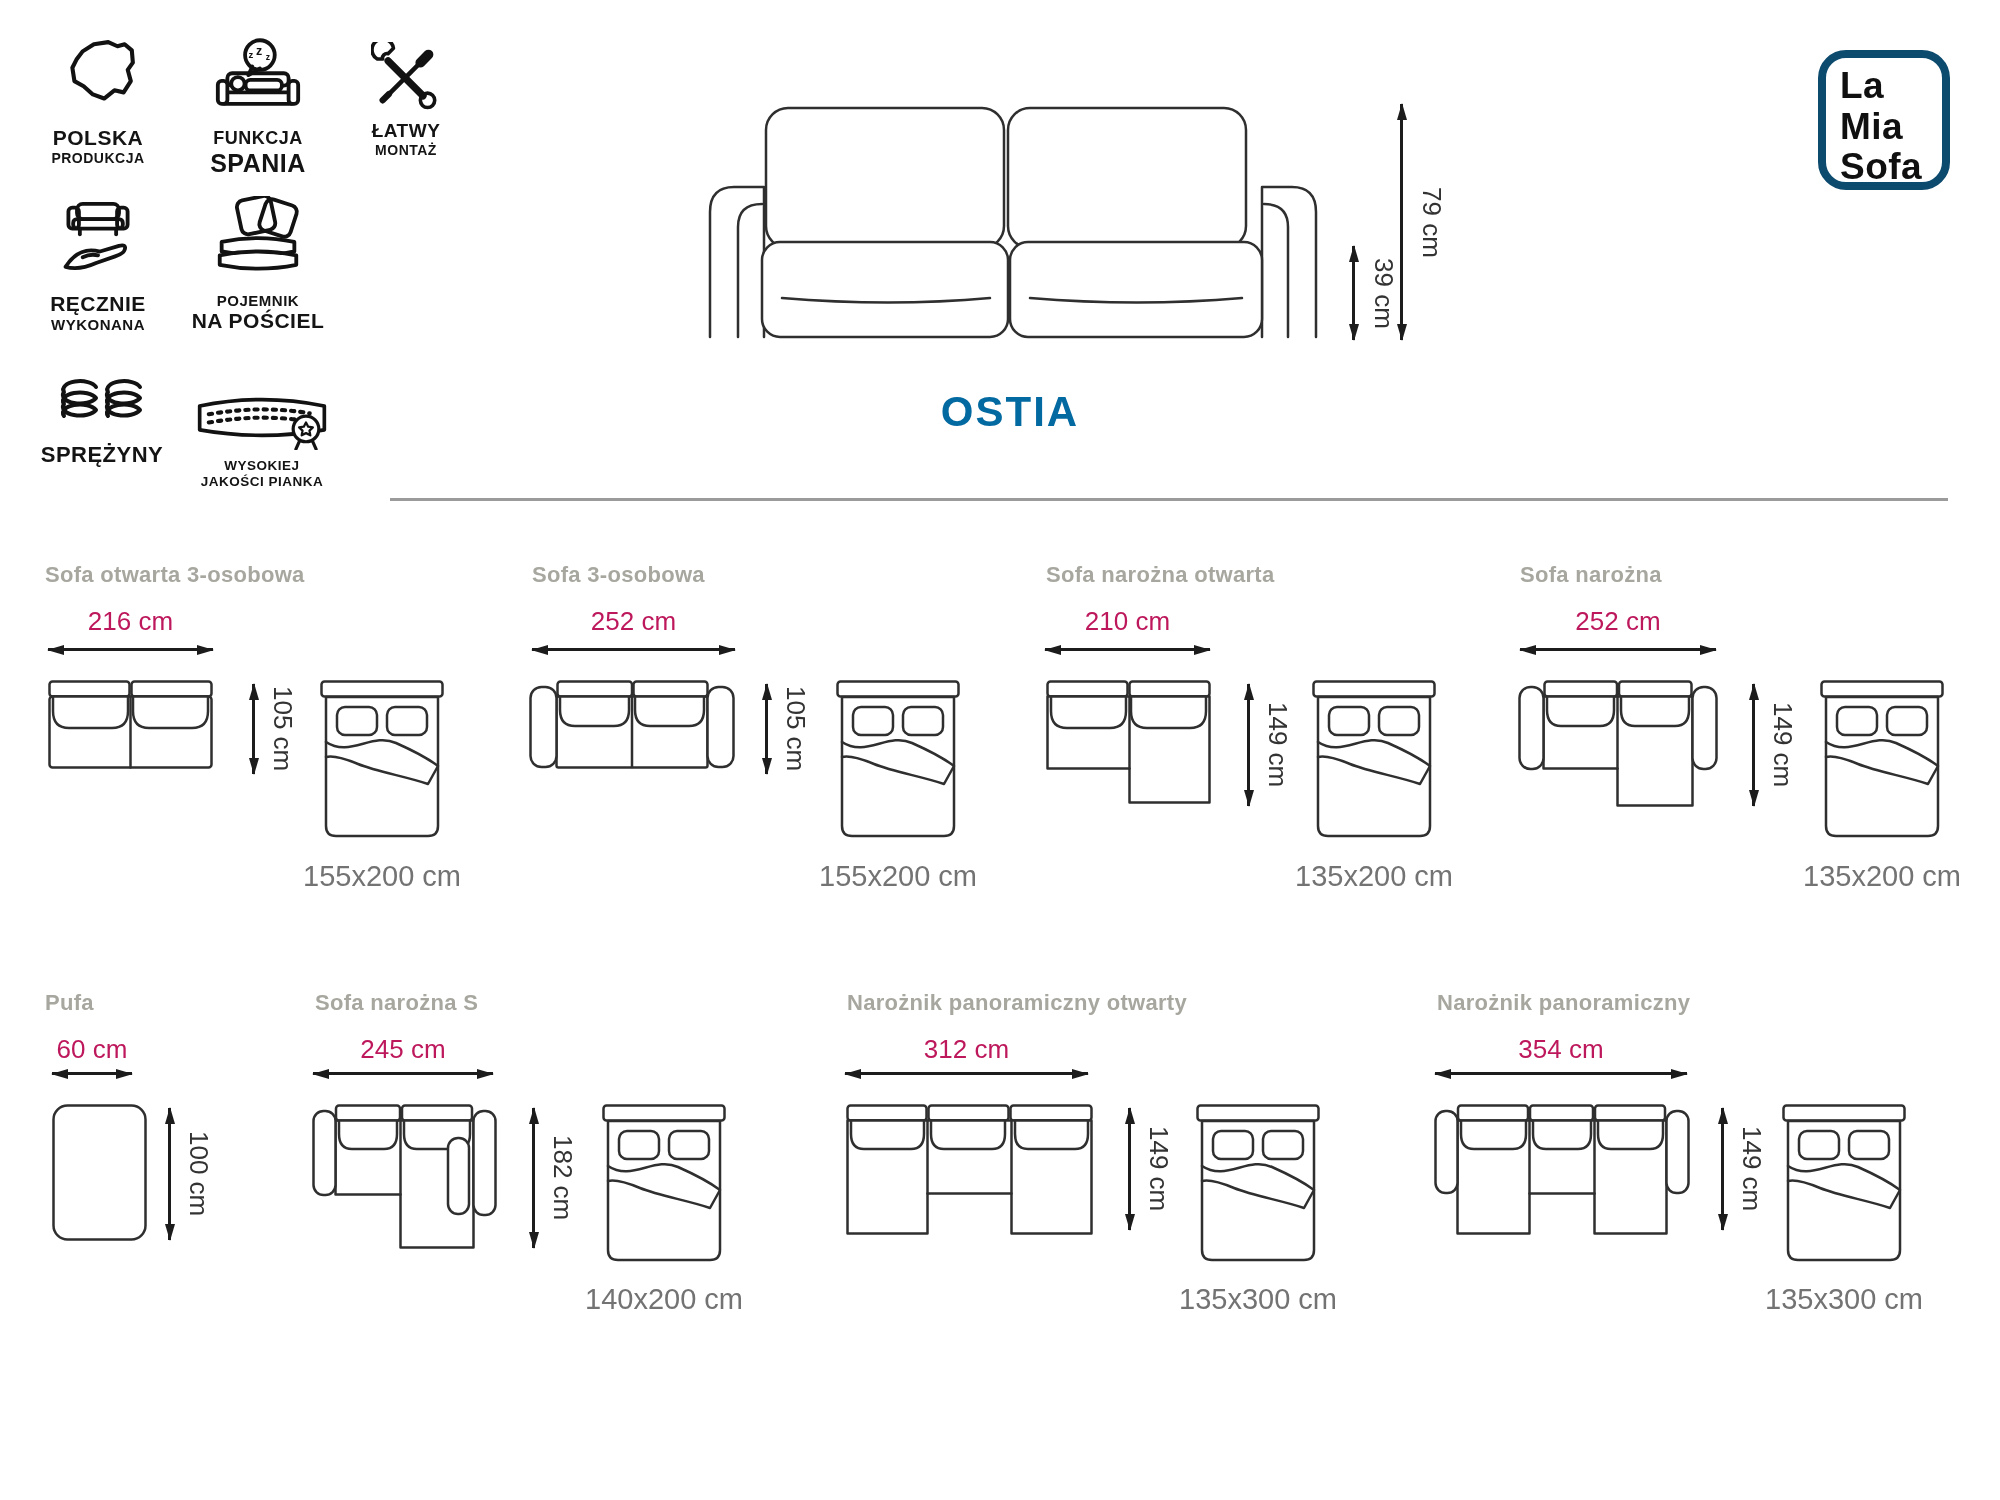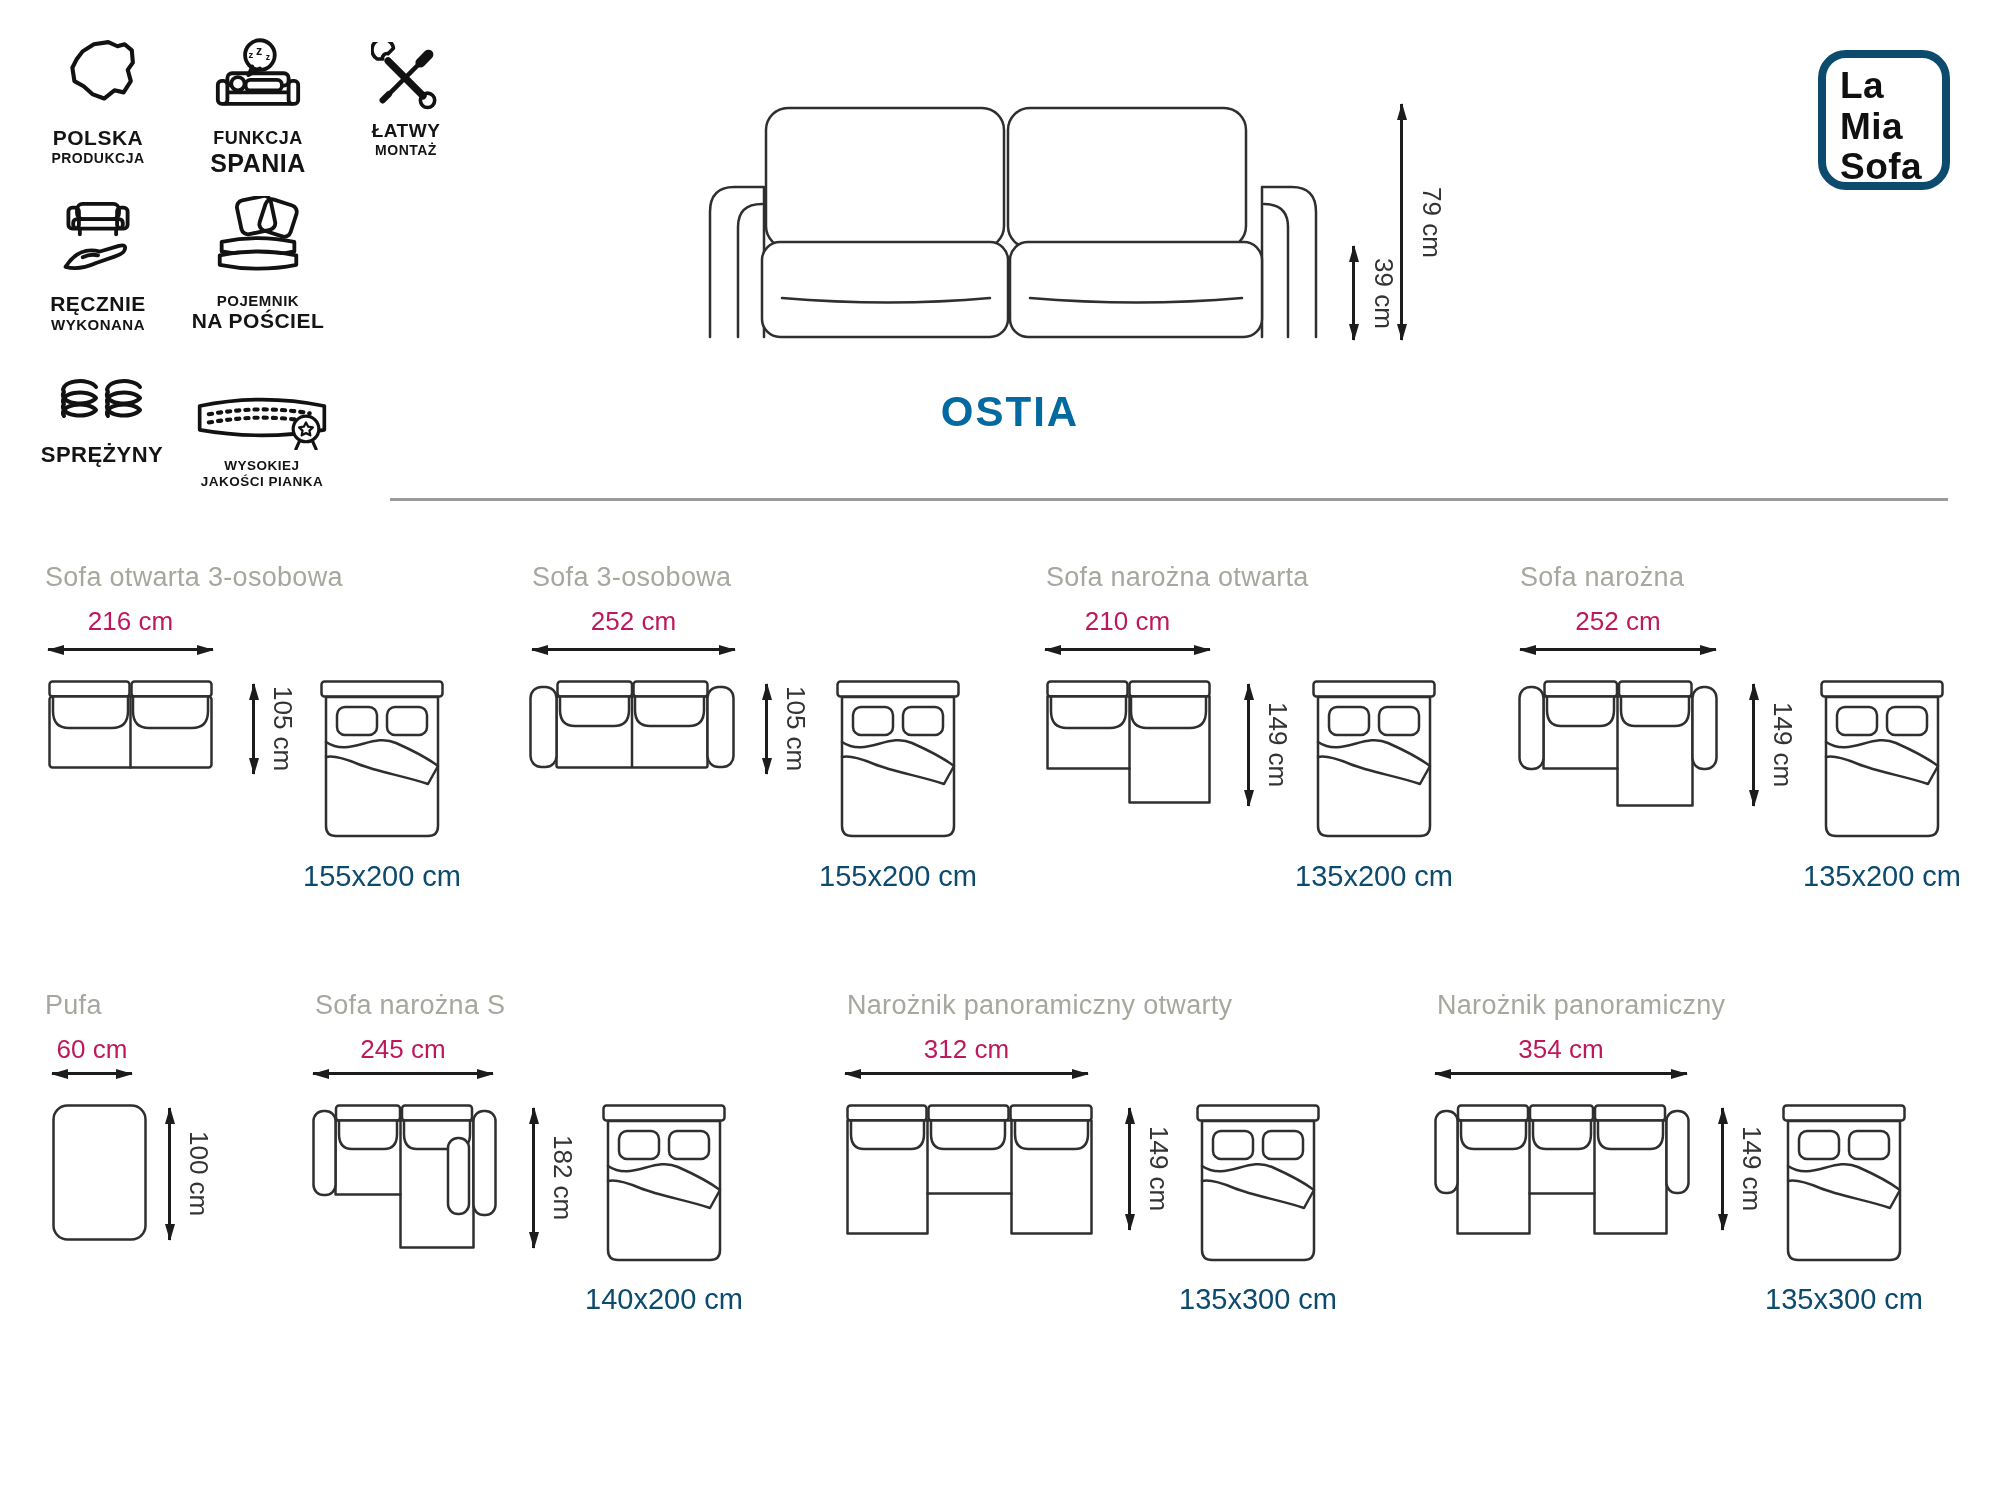--- a/index.html
+++ b/index.html
@@ -26,22 +26,22 @@
      border-top:5.5px solid transparent;border-bottom:5.5px solid transparent;border-right:17px solid #1c1c1c;}
   .ah::after{content:"";position:absolute;right:-1px;top:50%;transform:translateY(-50%);
      border-top:5.5px solid transparent;border-bottom:5.5px solid transparent;border-left:17px solid #1c1c1c;}
   .av{position:absolute;width:3px;background:#1c1c1c;}
   .av::before{content:"";position:absolute;top:-1px;left:50%;transform:translateX(-50%);
      border-left:5.5px solid transparent;border-right:5.5px solid transparent;border-bottom:17px solid #1c1c1c;}
   .av::after{content:"";position:absolute;bottom:-1px;left:50%;transform:translateX(-50%);
      border-left:5.5px solid transparent;border-right:5.5px solid transparent;border-top:17px solid #1c1c1c;}
   .dimh{position:absolute;font-size:26px;color:#be185d;text-align:center;white-space:nowrap;}
   .dimv{position:absolute;font-size:26px;color:#333;writing-mode:vertical-rl;text-align:center;width:34px;white-space:nowrap;}
-  .vtitle{position:absolute;font-size:27px;font-weight:400;color:#a7a79f;letter-spacing:.3px;white-space:nowrap;}
-  .cap{position:absolute;font-size:29px;color:#0c4a6e;text-align:center;white-space:nowrap;}
+  .vtitle{position:absolute;font-size:22px;font-weight:700;color:#a7a79f;letter-spacing:.3px;white-space:nowrap;}
+  .cap{position:absolute;font-size:29px;color:#737373;text-align:center;white-space:nowrap;}
   .pname{position:absolute;font-size:42px;font-weight:600;color:#0369a1;letter-spacing:2px;text-align:center;}
   .divider{position:absolute;left:390px;top:498px;width:1558px;height:3px;background:#9b9b9b;}
   .logo{position:absolute;left:1818px;top:50px;width:132px;height:140px;border:8px solid #0c4a6e;
         border-radius:28px;background:#fff;box-sizing:border-box;padding:8px 0 0 14px;}
   .logo div{font-size:37px;font-weight:800;line-height:1.1;color:#101010;letter-spacing:.5px;}
 </style>
 </head>
 <body>
 
 <svg width="0" height="0" style="position:absolute">

